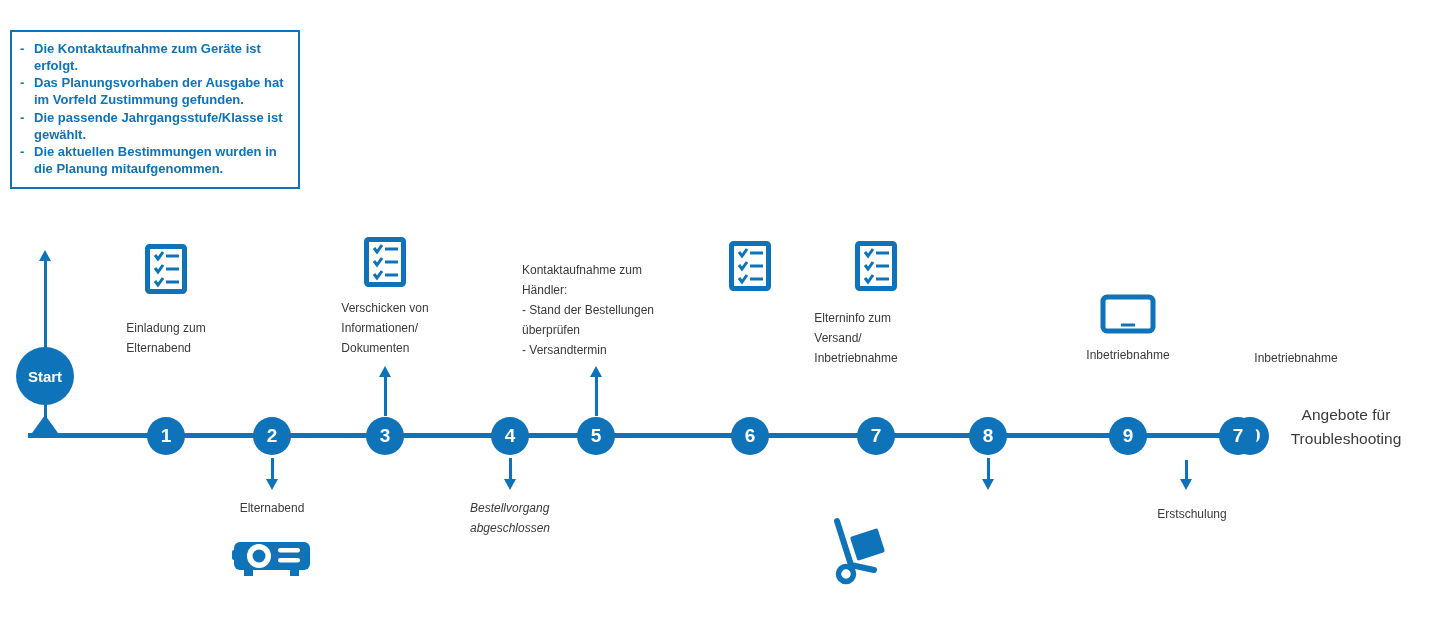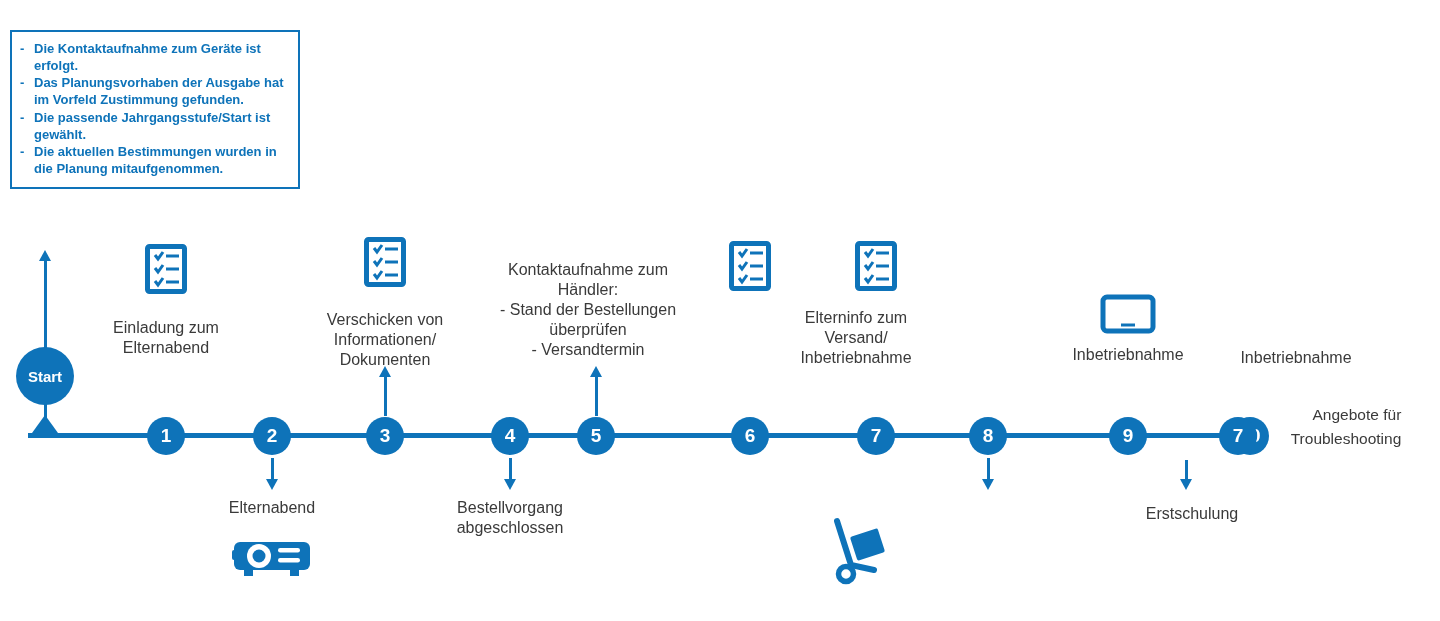--- a/index.html
+++ b/index.html
@@ -18,22 +18,22 @@
   .tl-line { position:absolute; left:28px; top:433px; width:1240px; height:5px; background:var(--blue); }
 
   .num-circle { position:absolute; width:38px; height:38px; border-radius:50%; background:var(--blue);
                 color:#fff; font-size:19px; font-weight:bold; display:flex; align-items:center; justify-content:center;
                 top:417px; z-index:2; }
   .start-circle { position:absolute; left:16px; top:347px; width:58px; height:58px; border-radius:50%;
                   background:var(--blue); color:#fff; font-size:15px; font-weight:bold;
                   display:flex; align-items:center; justify-content:center; z-index:3; }
 
   
-  .lbl { position:absolute; transform:translateX(-50%); color:var(--textc); font-size:16px;
-         line-height:20px; text-align:center; white-space:pre-line; }
+  .lbl { position:absolute; transform:translateX(-50%); color:var(--textc); font-size:12px;
+         line-height:20px; text-align:left; white-space:pre-line; }
   .end-note { position:absolute; transform:translateX(-50%); color:var(--textc); font-size:15.5px;
               line-height:24px; text-align:center; white-space:pre-line; }
 
   
   .arrow { position:absolute; width:13px; }
   .arrow .shaft { position:absolute; left:5px; width:3px; background:var(--blue); }
   .arrow.down .shaft { top:0; bottom:10px; }
   .arrow.down .head { position:absolute; bottom:0; left:0; width:0; height:0;
                       border-left:6.5px solid transparent; border-right:6.5px solid transparent;
                       border-top:11px solid var(--blue); }
@@ -56,21 +56,21 @@
     <div class="prereq-item">
       <span class="dash">-</span>
       <span class="txt">Die Kontaktaufnahme zum Geräte ist erfolgt.</span>
     </div>
     <div class="prereq-item">
       <span class="dash">-</span>
       <span class="txt">Das Planungsvorhaben der Ausgabe hat im Vorfeld Zustimmung gefunden.</span>
     </div>
     <div class="prereq-item">
       <span class="dash">-</span>
-      <span class="txt">Die passende Jahrgangsstufe/Start ist gewählt.</span>
+      <span class="txt">Die passende Jahrgangsstufe/Klasse ist gewählt.</span>
     </div>
     <div class="prereq-item">
       <span class="dash">-</span>
       <span class="txt">Die aktuellen Bestimmungen wurden in die Planung mitaufgenommen.</span>
     </div>
   </div>
 
   <div class="tl-line"></div>
 
   <div class="arrow up" style="left:38.5px; top:250px; height:183px;">
@@ -137,38 +137,38 @@
       <span class="head"></span>
     </div>
   <div class="arrow down" style="left:1179.5px; top:460px; height:30px;">
       <span class="shaft"></span>
       <span class="head"></span>
     </div>
 
   <div class="lbl" style="left:166px;  top:318px;">Einladung zum
 Elternabend</div>
   <div class="lbl" style="left:272px;  top:498px;">Elternabend</div>
-  <div class="lbl" style="left:385px;  top:310px;">Verschicken von
+  <div class="lbl" style="left:385px;  top:298px;">Verschicken von
 Informationen/
 Dokumenten</div>
-  <div class="lbl" style="left:510px;  top:498px;">Bestellvorgang
+  <div class="lbl" style="left:510px;  top:498px;font-style:italic;">Bestellvorgang
 abgeschlossen</div>
   <div class="lbl" style="left:588px;  top:260px;">Kontaktaufnahme zum
 Händler:
 - Stand der Bestellungen
 überprüfen
 - Versandtermin</div>
   <div class="lbl" style="left:856px;  top:308px;">Elterninfo zum
 Versand/
 Inbetriebnahme</div>
   <div class="lbl" style="left:1128px; top:345px;">Inbetriebnahme</div>
   <div class="lbl" style="left:1192px; top:504px;">Erstschulung</div>
   <div class="lbl" style="left:1296px; top:348px;">Inbetriebnahme</div>
 
-  <div class="end-note" style="left:1346px; top:403px;text-align:right;">Angebote für
+  <div class="end-note" style="left:1346px; top:403px;">Angebote für
 Troubleshooting</div>
 
   <span class="icon" style="left:144px; top:243px;">
     <svg width="44" height="52" viewBox="0 0 44 52">
       <rect x="3.5" y="3.5" width="37" height="45" rx="2" fill="none" stroke="currentColor" stroke-width="5"></rect>
       <path d="M11 12 l3 4 l5 -7" stroke="currentColor" stroke-width="3" fill="none"></path>
         <line x1="22" y1="13" x2="35" y2="13" stroke="currentColor" stroke-width="3"></line>
       <path d="M11 25 l3 4 l5 -7" stroke="currentColor" stroke-width="3" fill="none"></path>
         <line x1="22" y1="26" x2="35" y2="26" stroke="currentColor" stroke-width="3"></line>
       <path d="M11 38 l3 4 l5 -7" stroke="currentColor" stroke-width="3" fill="none"></path>

